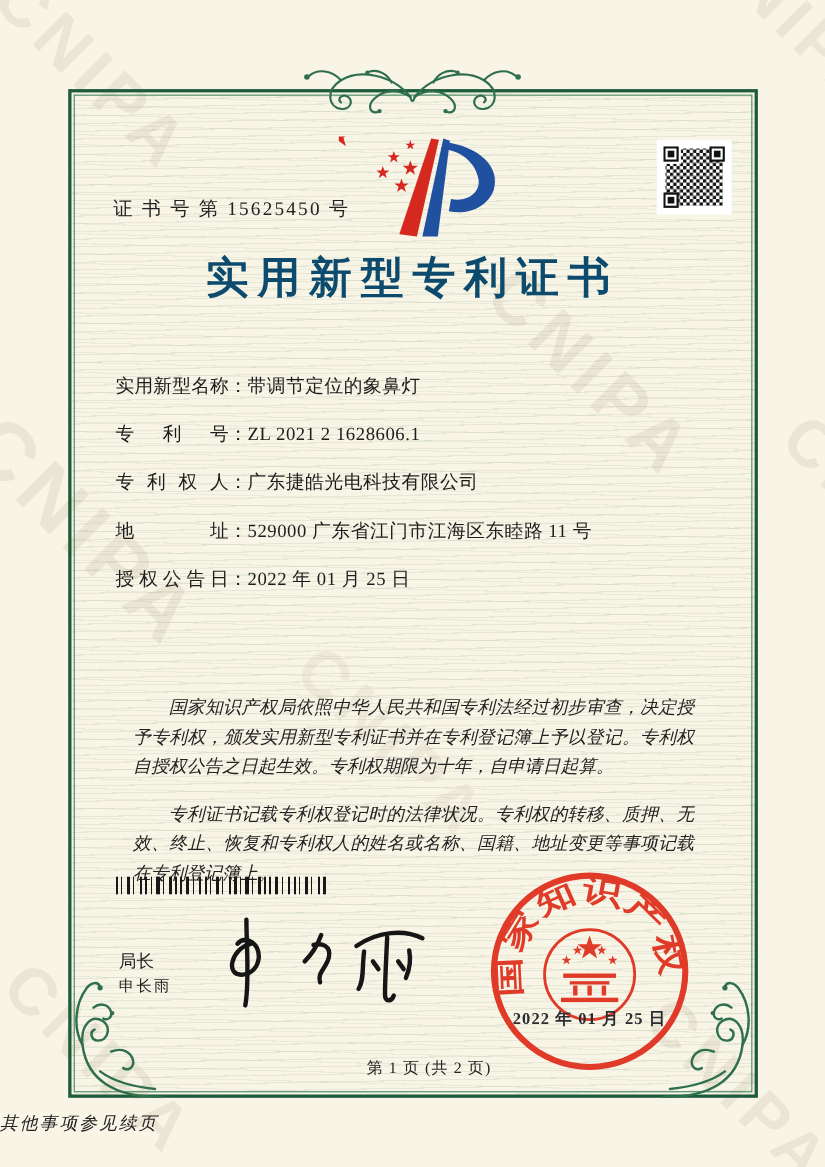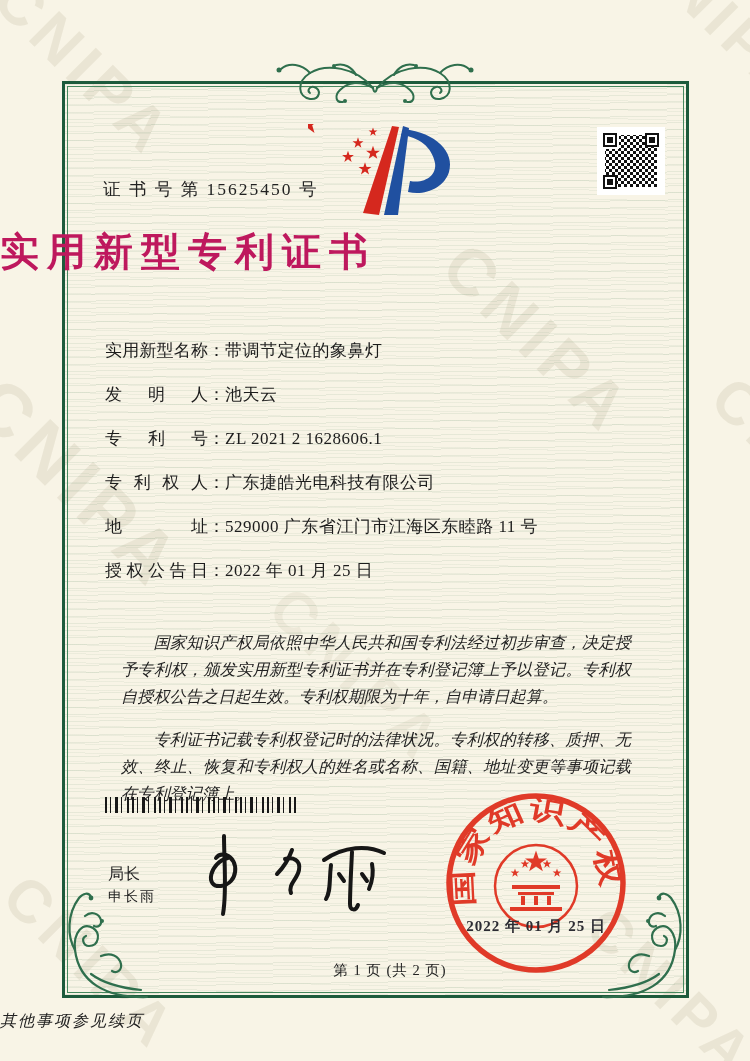--- a/index.html
+++ b/index.html
@@ -24,22 +24,22 @@
       repeating-linear-gradient(181.5deg, rgba(110,150,115,0.09) 0px, rgba(110,150,115,0.09) 1px, transparent 1px, transparent 9px);
   }
   .frame-inner{
     position:absolute; left:2px; top:2px; right:2px; bottom:2px;
     border:1px solid #47895f;
   }
   .cert-no{
     position:absolute; left:103px; top:129px; font-size:17.5px; letter-spacing:2px; color:#222;margin-top:48px;
   }
   .title{
-    position:absolute; left:0; top:225px; width:750px; 
-    font-size:39px; font-weight:bold; letter-spacing:8px; color:#be185d;
+    position:absolute; left:0; top:225px; width:750px; text-align:center;
+    font-size:39px; font-weight:bold; letter-spacing:8px; color:#0c4a6e;
   }
   
   .rows{position:absolute; left:105px; top:317px; width:545px; font-size:17px;margin-top:25px;}
   .row{height:17px; line-height:17px; margin-bottom:27px; white-space:nowrap; position:relative;}
   .flabel{
     display:inline-block; width:103px; text-align:justify; text-align-last:justify;
     vertical-align:top; color:#1c1c1c;
   }
   .colon{display:inline-block; vertical-align:top;}
   .fvalue{display:inline-block; vertical-align:top; letter-spacing:0.5px;}
@@ -174,23 +174,20 @@
         <rect x="2" y="44" width="10" height="10" fill="#fff"></rect>
         <rect x="4" y="46" width="6" height="6" fill="#111"></rect>
     </g>
   </svg>
 
   <div class="title">实用新型专利证书</div>
 
   <div class="rows">
     <div class="row">
       <span class="flabel">实用新型名称</span><span class="colon">：</span><span class="fvalue">带调节定位的象鼻灯</span>
-    </div>
-    <div class="row">
-      <span class="flabel">发明人</span><span class="colon">：</span><span class="fvalue">池天云</span>
     </div>
     <div class="row">
       <span class="flabel">专利号</span><span class="colon">：</span><span class="fvalue">ZL 2021 2 1628606.1</span>
     </div>
     <div class="row">
       <span class="flabel">专利权人</span><span class="colon">：</span><span class="fvalue">广东捷皓光电科技有限公司</span>
     </div>
     <div class="row">
       <span class="flabel">地址</span><span class="colon">：</span><span class="fvalue">529000 广东省江门市江海区东睦路 11 号</span>
     </div>

